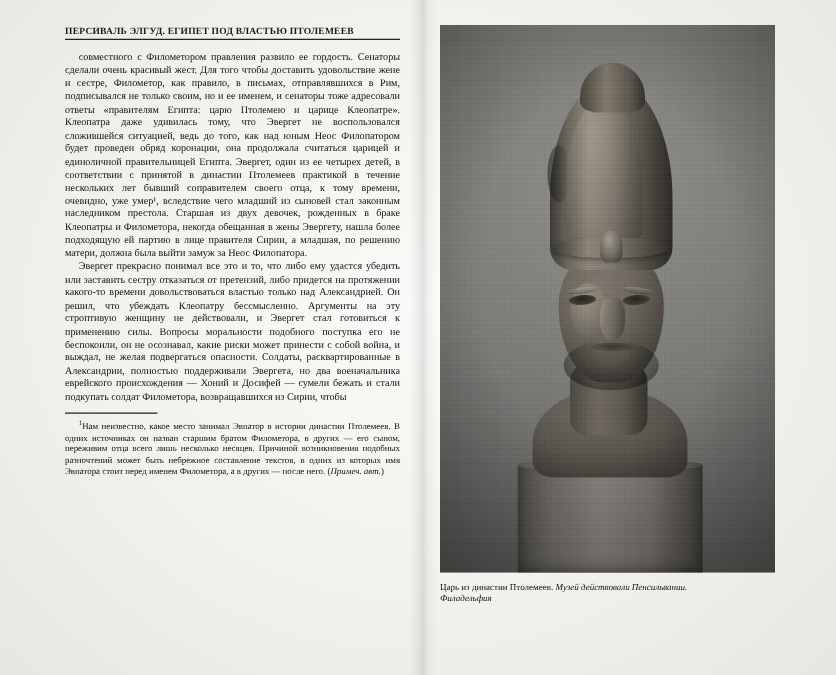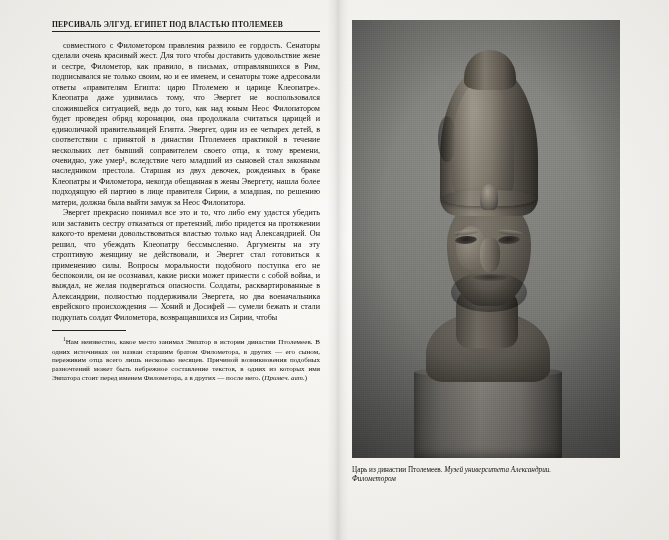--- a/index.html
+++ b/index.html
@@ -380,19 +380,19 @@
         <div class="chip"></div>
         <div class="crown-band"></div>
         <div class="uraeus"></div>
       </div>
 
       <div id="plate-grain"></div>
       <div id="vignette"></div>
     </div>
 
     <div id="caption">
-      <span class="cap-roman">Царь из династии Птолемеев.</span><span class="cap-ital"> Музей университета Александрии.</span><br>
-      <span class="cap-ital">Филометором</span>
+      <span class="cap-roman">Царь из династии Птолемеев.</span><span class="cap-ital"> Музей действовали Пенсильвании.</span><br>
+      <span class="cap-ital">Филадельфия</span>
     </div>
   </div>
 
   <div id="gutter"></div>
 </div>
 
 </body></html>

